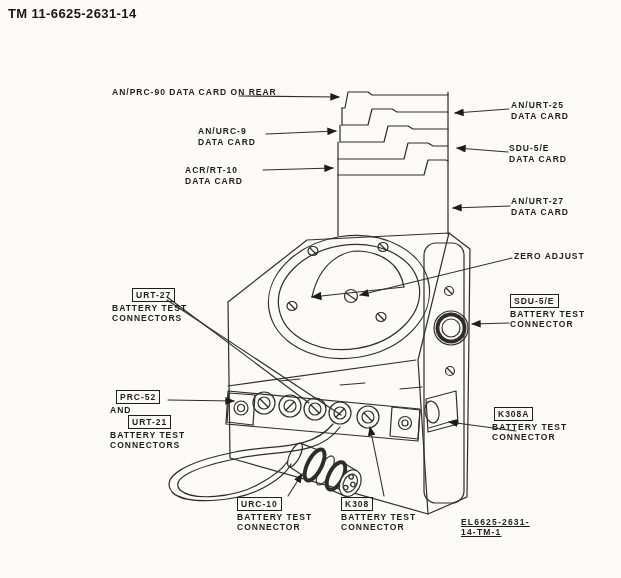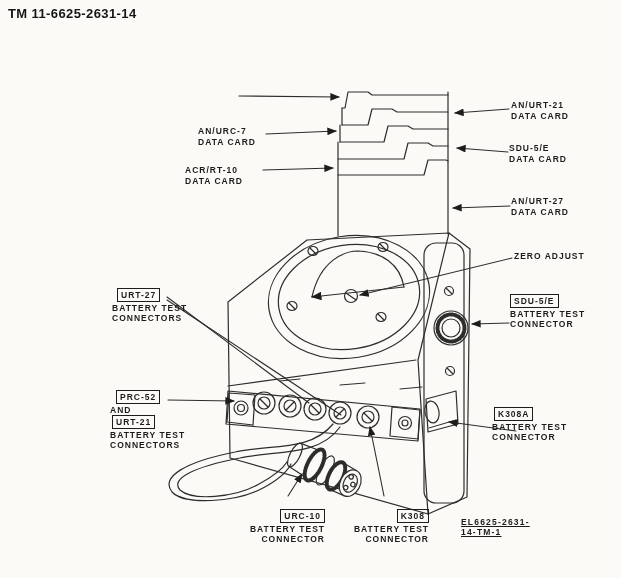--- a/index.html
+++ b/index.html
@@ -2,21 +2,21 @@
 <html><head>
 <meta charset="utf-8">
 <style>
   html,body{margin:0;padding:0;}
   body{width:621px;height:578px;background:#fbfaf7;overflow:hidden;}
   #page{position:relative;width:536px;height:578px;font-family:"Liberation Sans",sans-serif;color:#1c1c1c;}
   #art{position:absolute;left:0;top:0;}
   .tm{position:absolute;left:8px;top:6px;font-size:13px;font-weight:600;letter-spacing:.4px;color:#161616;}
   .lbl{position:absolute;font-weight:bold;font-size:8.5px;letter-spacing:1px;line-height:10.5px;white-space:nowrap;color:#1c1c1c;}
   .boxed{display:inline-block;border:1.3px solid #1c1c1c;padding:1px 3px 0 3px;margin-bottom:1px;}
-  .ctr{width:88px;text-align:right;margin-top:12px;}
+  .ctr{width:88px;text-align:left;}
   .rt{text-align:left;}
   .el{position:absolute;left:461px;top:517px;font-weight:bold;font-size:8.5px;letter-spacing:1.2px;text-decoration:underline;}
   .caption{position:absolute;left:347px;top:552px;transform:translateX(-50%);
            font-family:"Liberation Serif",serif;font-style:italic;font-size:11.5px;color:#333;white-space:nowrap;}
 </style>
 </head>
 <body>
 
 <div id="page">
 
@@ -146,61 +146,62 @@
         <path d="M168,400 L234,401" marker-end="url(#arr)"></path>
         <path d="M384,496 L370,427" marker-end="url(#arr)"></path>
         <path d="M288,496 L302,474" marker-end="url(#arr)"></path>
       </g>
     </g>
   </svg>
 
   <div class="tm">TM 11-6625-2631-14</div>
 
   <div class="lbl" style="left:112px;top:87px;">
+    <div>AN/PRC-90 DATA CARD ON REAR</div>
   </div>
 
   <div class="lbl" style="left:198px;top:126px;">
-    <div>AN/URC-7</div>
+    <div>AN/URC-9</div>
     <div>DATA CARD</div>
   </div>
 
   <div class="lbl" style="left:185px;top:155px;margin-top:10px;">
     <div>ACR/RT-10</div>
     <div>DATA CARD</div>
   </div>
 
   <div class="lbl rt" style="left:511px;top:100px;">
-    <div>AN/URT-21</div>
+    <div>AN/URT-25</div>
     <div>DATA CARD</div>
   </div>
 
   <div class="lbl rt" style="left:509px;top:143px;">
     <div>SDU-5/E</div>
     <div>DATA CARD</div>
   </div>
 
   <div class="lbl rt" style="left:511px;top:196px;">
     <div>AN/URT-27</div>
     <div>DATA CARD</div>
   </div>
 
   <div class="lbl" style="left:514px;top:251px;">
     <div>ZERO ADJUST</div>
   </div>
 
   <div class="lbl" style="left:112px;top:288px;">
-    <span class="boxed" style="margin-left:5px;">URT-27</span>
+    <span class="boxed" style="margin-left:20px;">URT-27</span>
     <div>BATTERY TEST</div>
     <div>CONNECTORS</div>
   </div>
 
   <div class="lbl" style="left:110px;top:390px;">
     <span class="boxed" style="margin-left:6px;">PRC-52</span>
     <div style="">AND</div>
-    <span class="boxed" style="margin-left:2px;">URT-21</span>
+    <span class="boxed" style="margin-left:18px;">URT-21</span>
     <div>BATTERY TEST</div>
     <div>CONNECTORS</div>
   </div>
 
   <div class="lbl" style="left:510px;top:294px;">
     <span class="boxed">SDU-5/E</span>
     <div>BATTERY TEST</div>
     <div>CONNECTOR</div>
   </div>
 

